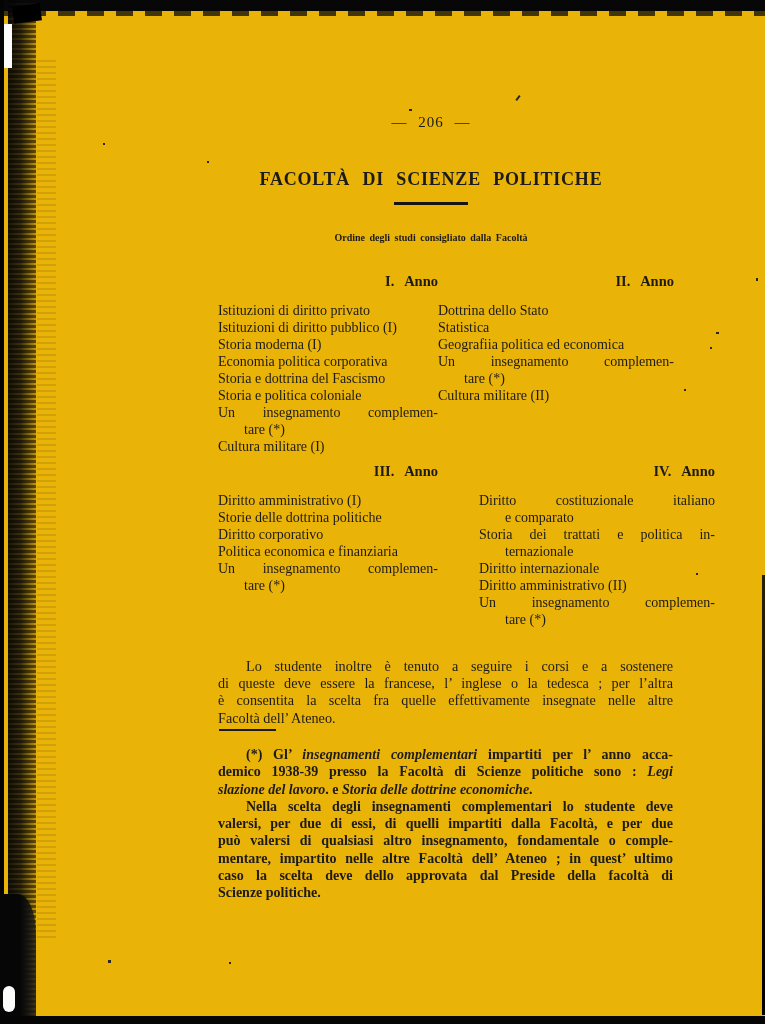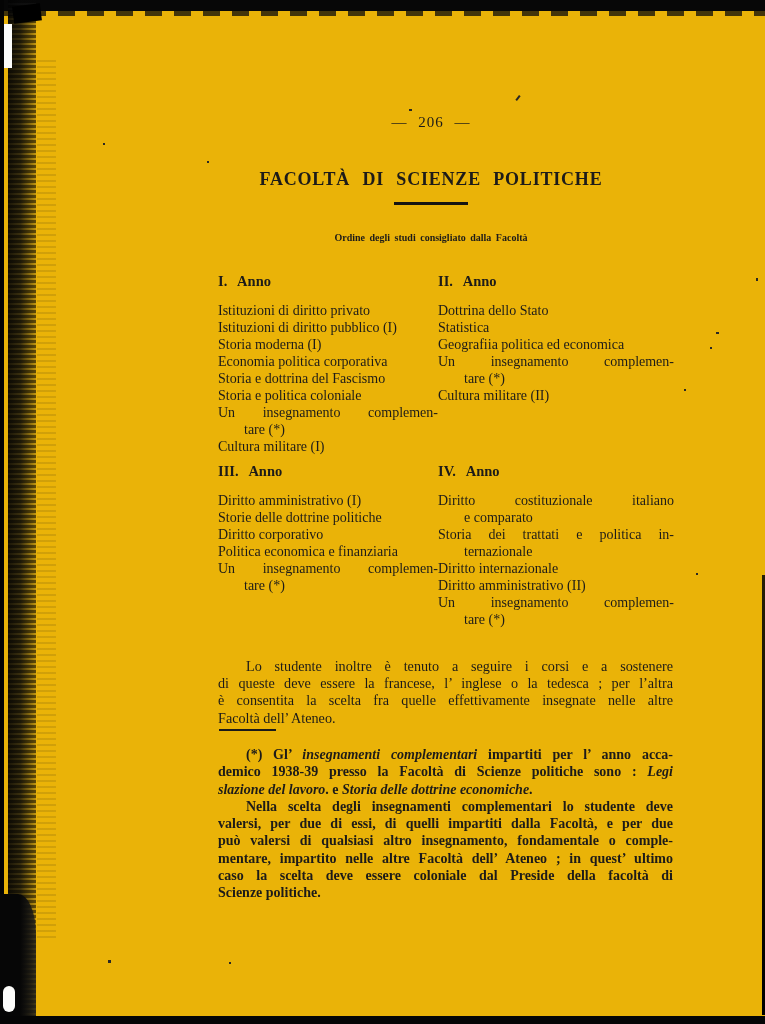--- a/index.html
+++ b/index.html
@@ -36,22 +36,22 @@
 
   
   .centerband{left:190px;width:482px;text-align:center;}
   #pageno{top:114px;font-size:15px;letter-spacing:1px;word-spacing:6px;}
   #title{top:169px;font-weight:bold;font-size:18px;letter-spacing:.8px;word-spacing:7px;}
   #title-rule{top:202px;left:394px;width:74px;height:3px;background:#161412;}
   #subtitle{top:232px;font-weight:bold;font-size:10px;word-spacing:2px;}
 
   .year-row{left:218px;width:456px;display:grid;grid-template-columns:220px 236px;}
   #row-1{top:272px;}
-  #row-2{top:462px;}
-  .year-heading{text-align:left;font-weight:bold;font-size:14.5px;word-spacing:7px;
+  #row-2{top:462px;gap:41px;}
+  .year-heading{text-align:right;font-weight:bold;font-size:14.5px;word-spacing:7px;
     margin-bottom:12px;line-height:18px;}
   .courses{font-size:14px;line-height:17px;}
   .cline.cont{padding-left:26px;}
   .just{text-align:justify;text-align-last:justify;}
 
   #para{top:633px;left:218px;width:455px;font-size:14.2px;line-height:17.2px;margin-top:25px;}
   .tline.indent{text-indent:28px;}
   #fn-rule{top:729px;left:219px;width:57px;height:2px;background:#1a1a1a;}
   #footnote{top:746px;left:218px;width:455px;font-size:14px;line-height:17.3px;font-weight:bold;}
 </style>
@@ -144,21 +144,21 @@
   </div>
 
   <div id="row-2" class="abs year-row">
     <div>
       <div class="year-heading">III. Anno</div>
       <div class="courses">
           <div class="course">
             <div class="cline">Diritto amministrativo (I)</div>
           </div>
           <div class="course">
-            <div class="cline">Storie delle dottrine politiche</div>
+            <div class="cline">Storie delle dottrina politiche</div>
           </div>
           <div class="course">
             <div class="cline">Diritto corporativo</div>
           </div>
           <div class="course">
             <div class="cline">Politica economica e finanziaria</div>
           </div>
           <div class="course">
             <div class="cline just">Un insegnamento complemen-</div>
             <div class="cline cont">tare (*)</div>
@@ -202,18 +202,18 @@
     <div class="para">
         <div class="tline indent just"><span>(*) Gl’ </span><i>insegnamenti complementari</i><span> impartiti per l’ anno acca-</span></div>
         <div class="tline just"><span>demico 1938-39 presso la Facoltà di Scienze politiche sono : </span><i>Legi</i></div>
         <div class="tline"><i>slazione del lavoro</i><span>. e </span><i>Storia delle dottrine economiche</i><span>.</span></div>
       </div>
     <div class="para">
         <div class="tline indent just">Nella scelta degli insegnamenti complementari lo studente deve</div>
         <div class="tline just">valersi, per due di essi, di quelli impartiti dalla Facoltà, e per due</div>
         <div class="tline just">può valersi di qualsiasi altro insegnamento, fondamentale o comple-</div>
         <div class="tline just">mentare, impartito nelle altre Facoltà dell’ Ateneo ; in quest’ ultimo</div>
-        <div class="tline just">caso la scelta deve essere coloniale dal Preside della facoltà di</div>
+        <div class="tline just">caso la scelta deve dello approvata dal Preside della facoltà di</div>
         <div class="tline">Scienze politiche.</div>
       </div>
   </div>
 
 </div>
 
 </body></html>

